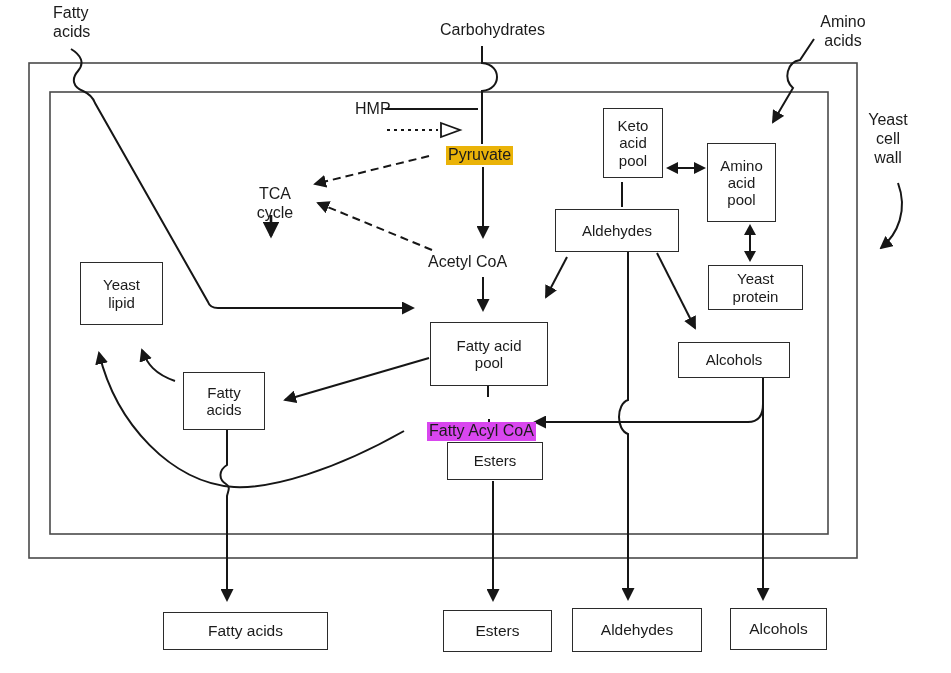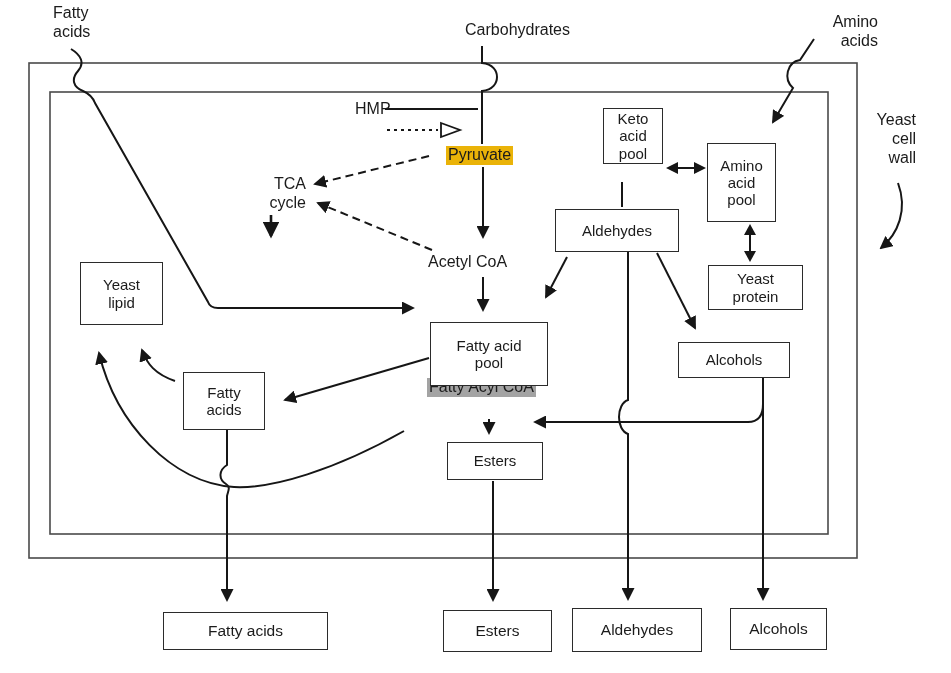--- a/index.html
+++ b/index.html
@@ -5,21 +5,21 @@
   html,body{margin:0;padding:0;background:#fff;}
   #stage{
     position:relative;width:951px;height:673px;background:#fff;overflow:hidden;
     font-family:"Liberation Sans",sans-serif;color:#1b1b1b;
   }
   #wires{position:absolute;left:0;top:0;width:951px;height:673px;}
   .lbl{
     position:absolute;white-space:pre-line;line-height:1.18;
     font-size:16px;color:#1b1b1b;
   }
-  .lbl.center{text-align:right;}
+  .lbl.center{text-align:center;}
   .nodebox{
     position:absolute;border:1.6px solid #2b2b2b;background:#fff;
     display:flex;align-items:center;justify-content:center;text-align:center;
     white-space:pre-line;line-height:1.15;font-size:15px;color:#1b1b1b;
     box-sizing:border-box;
   }
 </style>
 </head>
 <body>
 
@@ -105,26 +105,26 @@
 acids</div>
   <div class="lbl center" style="left:415px;top:21px;width:155px;">Carbohydrates</div>
   <div class="lbl center" style="left:808px;top:13px;width:70px;">Amino
 acids</div>
   <div class="lbl center" style="left:860px;top:111px;width:56px;">Yeast
 cell
 wall</div>
 
   <div class="lbl" style="left:324px;top:100px;margin-left:31px;">HMP</div>
   <div class="lbl" style="left:446px;top:146px;background:#eab308;padding:0 2px;">Pyruvate</div>
-  <div class="lbl center" style="left:244px;top:175px;width:62px;">TCA
+  <div class="lbl center" style="left:244px;top:185px;width:62px;">TCA
 cycle</div>
   <div class="lbl" style="left:426px;top:253px;background:#fff;padding:0 2px;">Acetyl CoA</div>
-  <div class="lbl" style="left:427px;top:378px;background:#a3a3a3;padding:0 2px;">Fatty Acyl CoA</div>
+  <div class="lbl" style="left:427px;top:422px;background:#d946ef;padding:0 2px;">Fatty Acyl CoA</div>
 
-  <div class="nodebox" style="left:603px;top:108px;width:60px;height:56px;">Keto
+  <div class="nodebox" style="left:603px;top:108px;width:60px;height:70px;">Keto
 acid
 pool</div>
   <div class="nodebox" style="left:707px;top:143px;width:69px;height:79px;">Amino
 acid
 pool</div>
   <div class="nodebox" style="left:708px;top:265px;width:95px;height:45px;">Yeast
 protein</div>
   <div class="nodebox" style="left:555px;top:209px;width:124px;height:43px;">Aldehydes</div>
   <div class="nodebox" style="left:678px;top:342px;width:112px;height:36px;">Alcohols</div>
   <div class="nodebox" style="left:80px;top:262px;width:83px;height:63px;">Yeast

